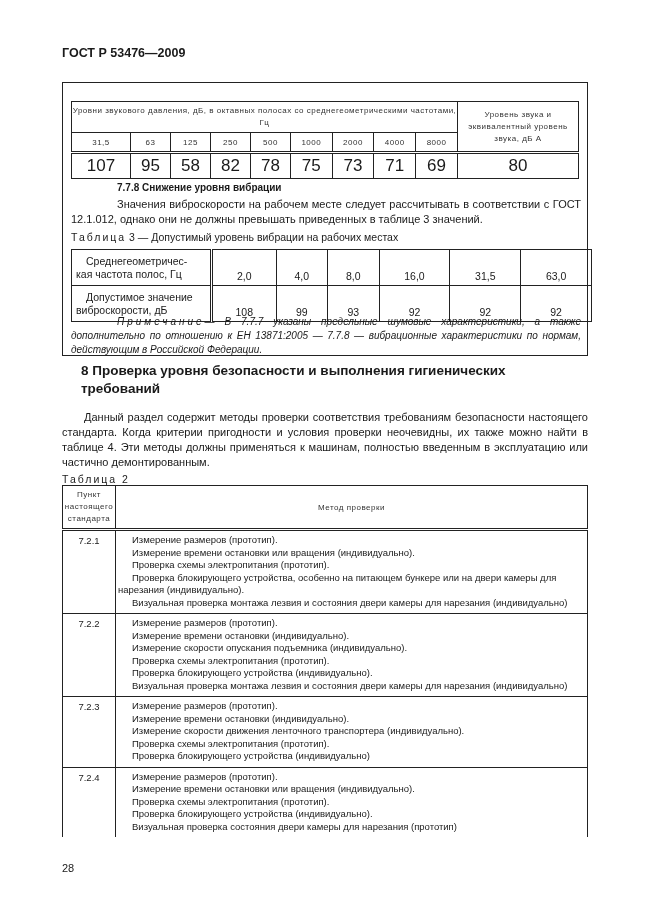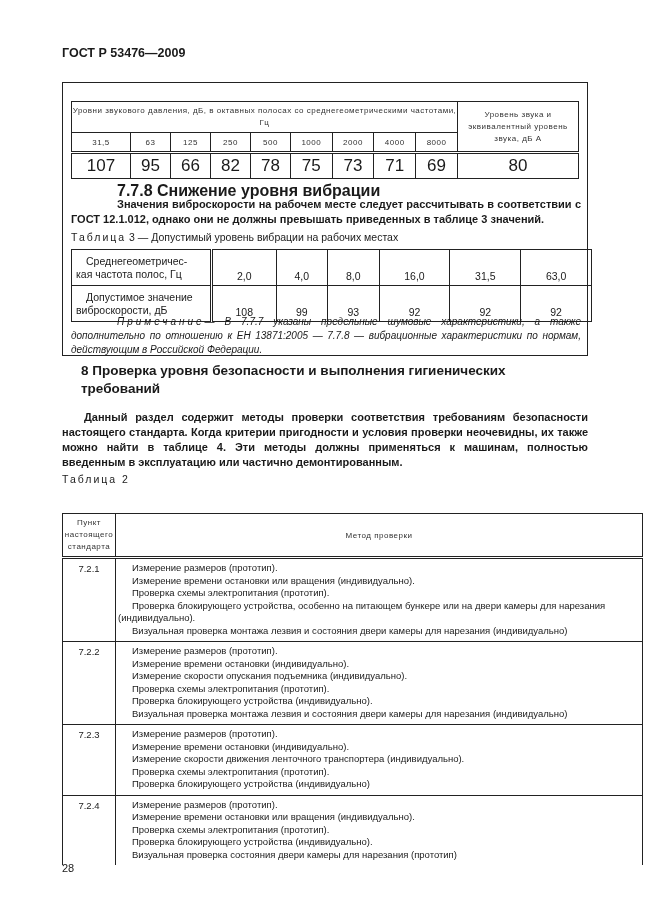--- a/index.html
+++ b/index.html
@@ -10,31 +10,31 @@
            border: 1.5px solid #222; box-sizing: border-box; }
   .caption { font-size: 10.5px; position: absolute; }
   .spaced { letter-spacing: 2px; }
   table { border-collapse: collapse; position: absolute; }
   td { border: 1px solid #222; text-align: center; padding: 0; }
   .t2 { left: 8px; top: 18px; width: 508px; font-size: 8px; color: #333; letter-spacing: 0.5px; }
   .t2 td { height: 18px; }
   .t2 .hdr-main { height: 30px; line-height: 12px; margin-top: 28px; }
   .t2 .vals td { font-size: 17px; color: #1a1a1a; letter-spacing: 0; height: 24px; border-top: 3px double #222; }
   .t2 .right-hdr { line-height: 12px; }
-  .sec-title { position: absolute; left: 54px; top: 99px; font-size: 16px; font-weight: bold; }
-  .para { position: absolute; font-size: 11px; line-height: 15px; text-align: justify; font-weight: bold; }
+  .sec-title { position: absolute; left: 54px; top: 99px; font-size: 10px; font-weight: bold; }
+  .para { position: absolute; font-size: 11px; line-height: 15px; text-align: justify; }
   .t3 { left: 8px; top: 166px; width: 521px; font-size: 10.5px; }
   .t3 td { height: 32px; }
   .t3 .lbl { text-align: left; padding: 1px 4px; line-height: 13px; width: 130px; border-right: 3px double #222; }
   .t3 .lbl .first { padding-left: 10px; }
   .t3 .val { vertical-align: bottom; padding-bottom: 3px; }
   .note { position: absolute; left: 8px; top: 232px; width: 510px; font-size: 10px; line-height: 14px; text-align: justify; font-style: italic; }
   .h8 { position: absolute; left: 81px; top: 362px; font-size: 13.5px; font-weight: bold; line-height: 18px; width: 460px; }
   .t4cap { position: absolute; left: 62px; top: 473px; font-size: 10.5px; letter-spacing: 2px; }
-  .t4 { left: 62px; top: 513px; width: 581px; font-size: 9.5px; }
+  .t4 { left: 62px; top: 485px; width: 526px; font-size: 9.5px; }
   .t4 td { border-left: 1px solid #222; border-right: 1px solid #222; }
   .t4 .head td { height: 42px; font-size: 8px; color: #333; letter-spacing: 0.5px; border-bottom: 3px double #222; border-top: 1px solid #222; }
   .t4 .pt { width: 52px; vertical-align: top; padding-top: 4px; }
   .t4 .methods { text-align: left; vertical-align: top; padding: 3px 3px 4px 2px; line-height: 12.5px; }
   .t4 .methods div { text-indent: 14px; }
   .t4 tr.row td { border-bottom: 1px solid #222; }
   .t4 tr.row.last td { border-bottom: none; }
   .page-num { position: absolute; left: 62px; top: 862px; font-size: 11px; }
 </style>
 </head>
@@ -57,21 +57,21 @@
       <td>250</td>
       <td>500</td>
       <td>1000</td>
       <td>2000</td>
       <td>4000</td>
       <td>8000</td>
     </tr>
     <tr class="vals">
       <td>107</td>
       <td>95</td>
-      <td>66</td>
+      <td>58</td>
       <td>82</td>
       <td>78</td>
       <td>75</td>
       <td>73</td>
       <td>71</td>
       <td>69</td>
       <td>80</td>
     </tr>
   </tbody>
     </table>

